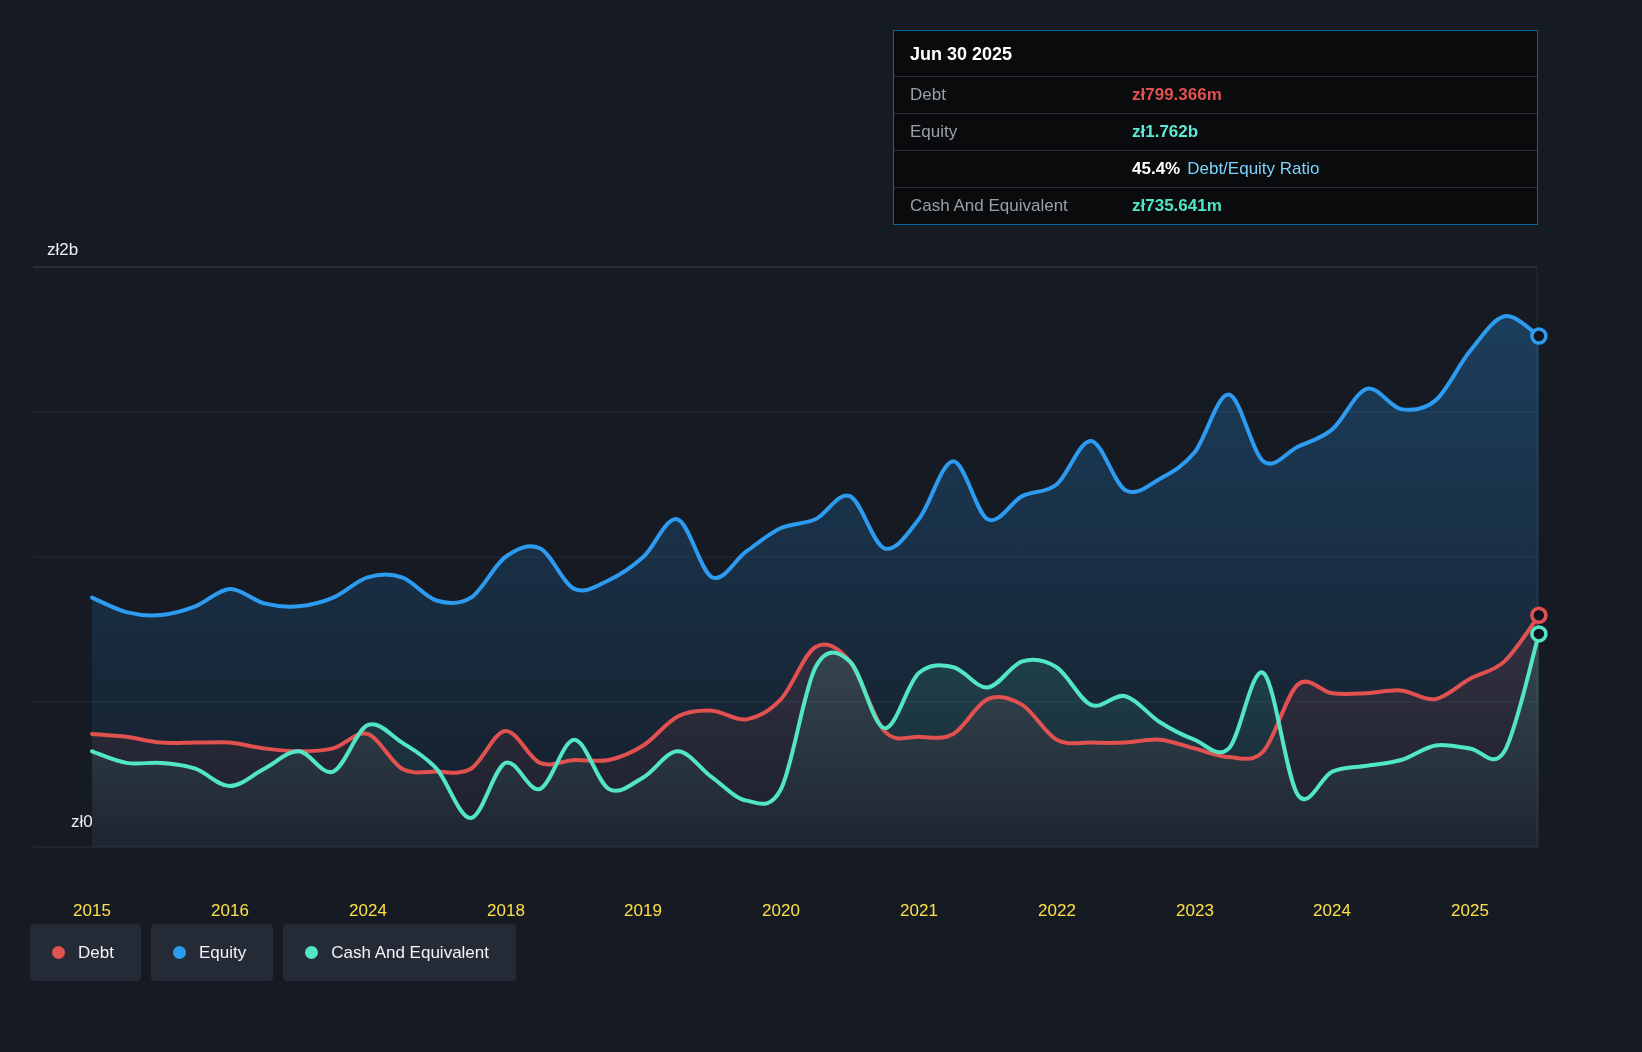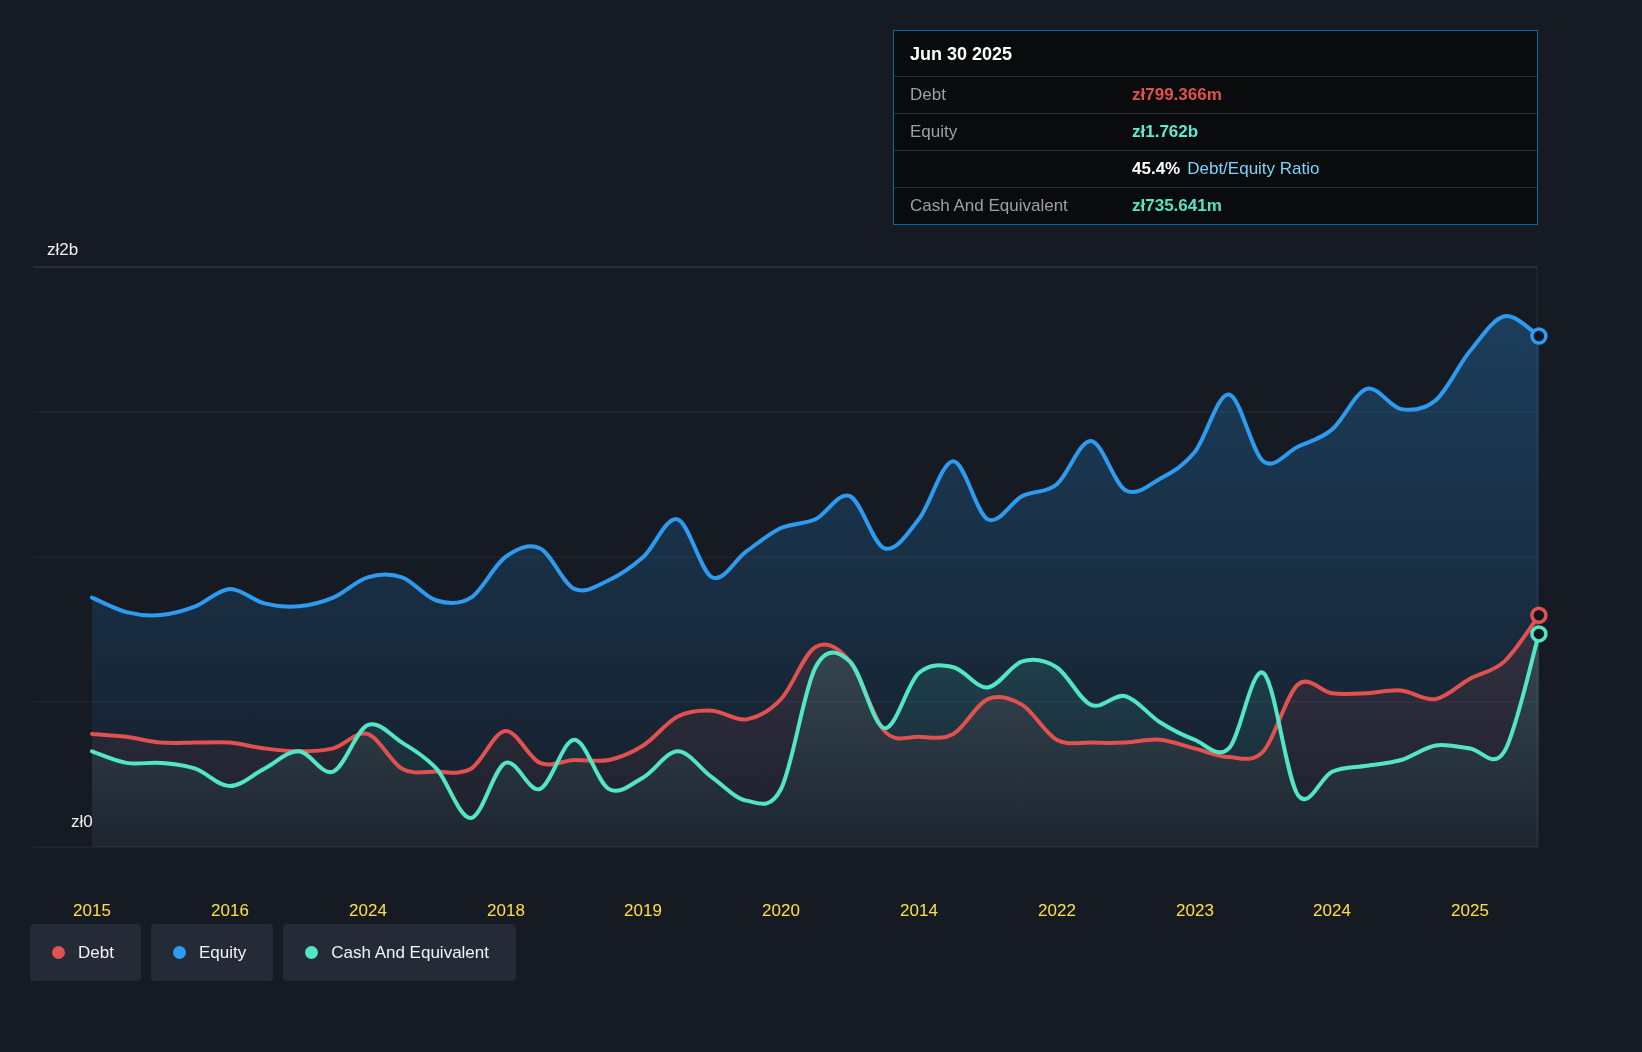--- a/index.html
+++ b/index.html
@@ -74,21 +74,21 @@
 <div class="y-tick y-tick-top">zł2b</div>
 <div class="y-tick y-tick-zero">zł0</div>
 
 <div>
   <span class="x-tick" style="left:92px">2015</span>
   <span class="x-tick" style="left:230px">2016</span>
   <span class="x-tick" style="left:368px">2024</span>
   <span class="x-tick" style="left:506px">2018</span>
   <span class="x-tick" style="left:643px">2019</span>
   <span class="x-tick" style="left:781px">2020</span>
-  <span class="x-tick" style="left:919px">2014</span>
+  <span class="x-tick" style="left:919px">2021</span>
   <span class="x-tick" style="left:1057px">2022</span>
   <span class="x-tick" style="left:1195px">2023</span>
   <span class="x-tick" style="left:1332px">2024</span>
   <span class="x-tick" style="left:1470px">2025</span>
 </div>
 
 <div class="tooltip">
   <div class="tooltip-title">Jun 30 2025</div>
   <div class="t-row">
     <span class="t-label">Debt</span>

